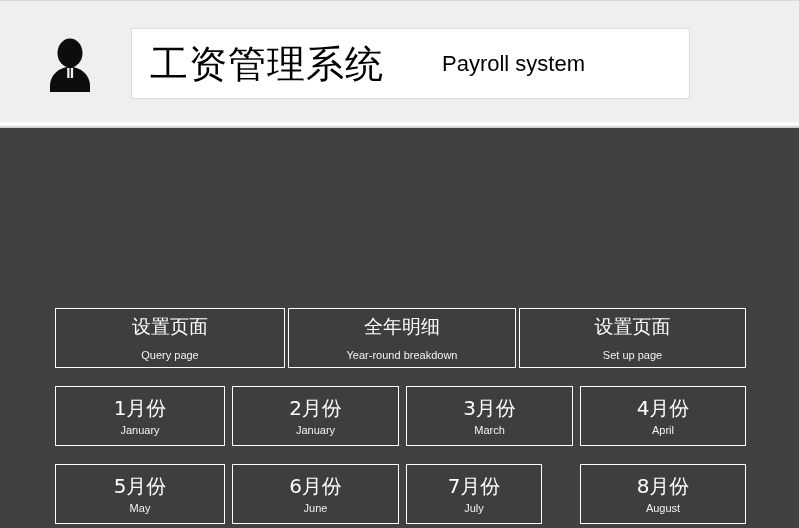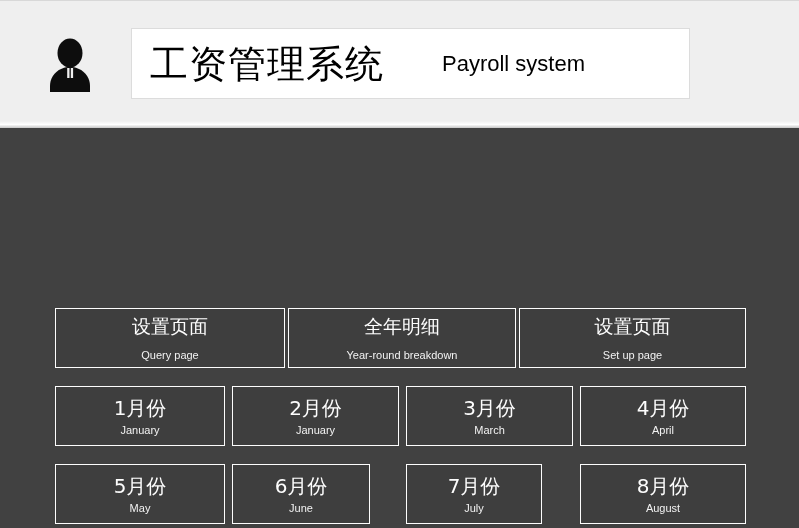--- a/index.html
+++ b/index.html
@@ -176,21 +176,21 @@
     </div>
     <div class="btn btn-month" style="left:580px; top:258px; width:166px; height:60px;">
       <span class="lbl-cn">4月份</span>
       <span class="lbl-en">April</span>
     </div>
 
     <div class="btn btn-month" style="left:55px; top:336px; width:170px; height:60px;">
       <span class="lbl-cn">5月份</span>
       <span class="lbl-en">May</span>
     </div>
-    <div class="btn btn-month" style="left:232px; top:336px; width:138px; height:60px;">
+    <div class="btn btn-month" style="left:232px; top:336px; width:167px; height:60px;">
       <span class="lbl-cn">6月份</span>
       <span class="lbl-en">June</span>
     </div>
     <div class="btn btn-month" style="left:406px; top:336px; width:136px; height:60px;">
       <span class="lbl-cn">7月份</span>
       <span class="lbl-en">July</span>
     </div>
     <div class="btn btn-month" style="left:580px; top:336px; width:166px; height:60px;">
       <span class="lbl-cn">8月份</span>
       <span class="lbl-en">August</span>

